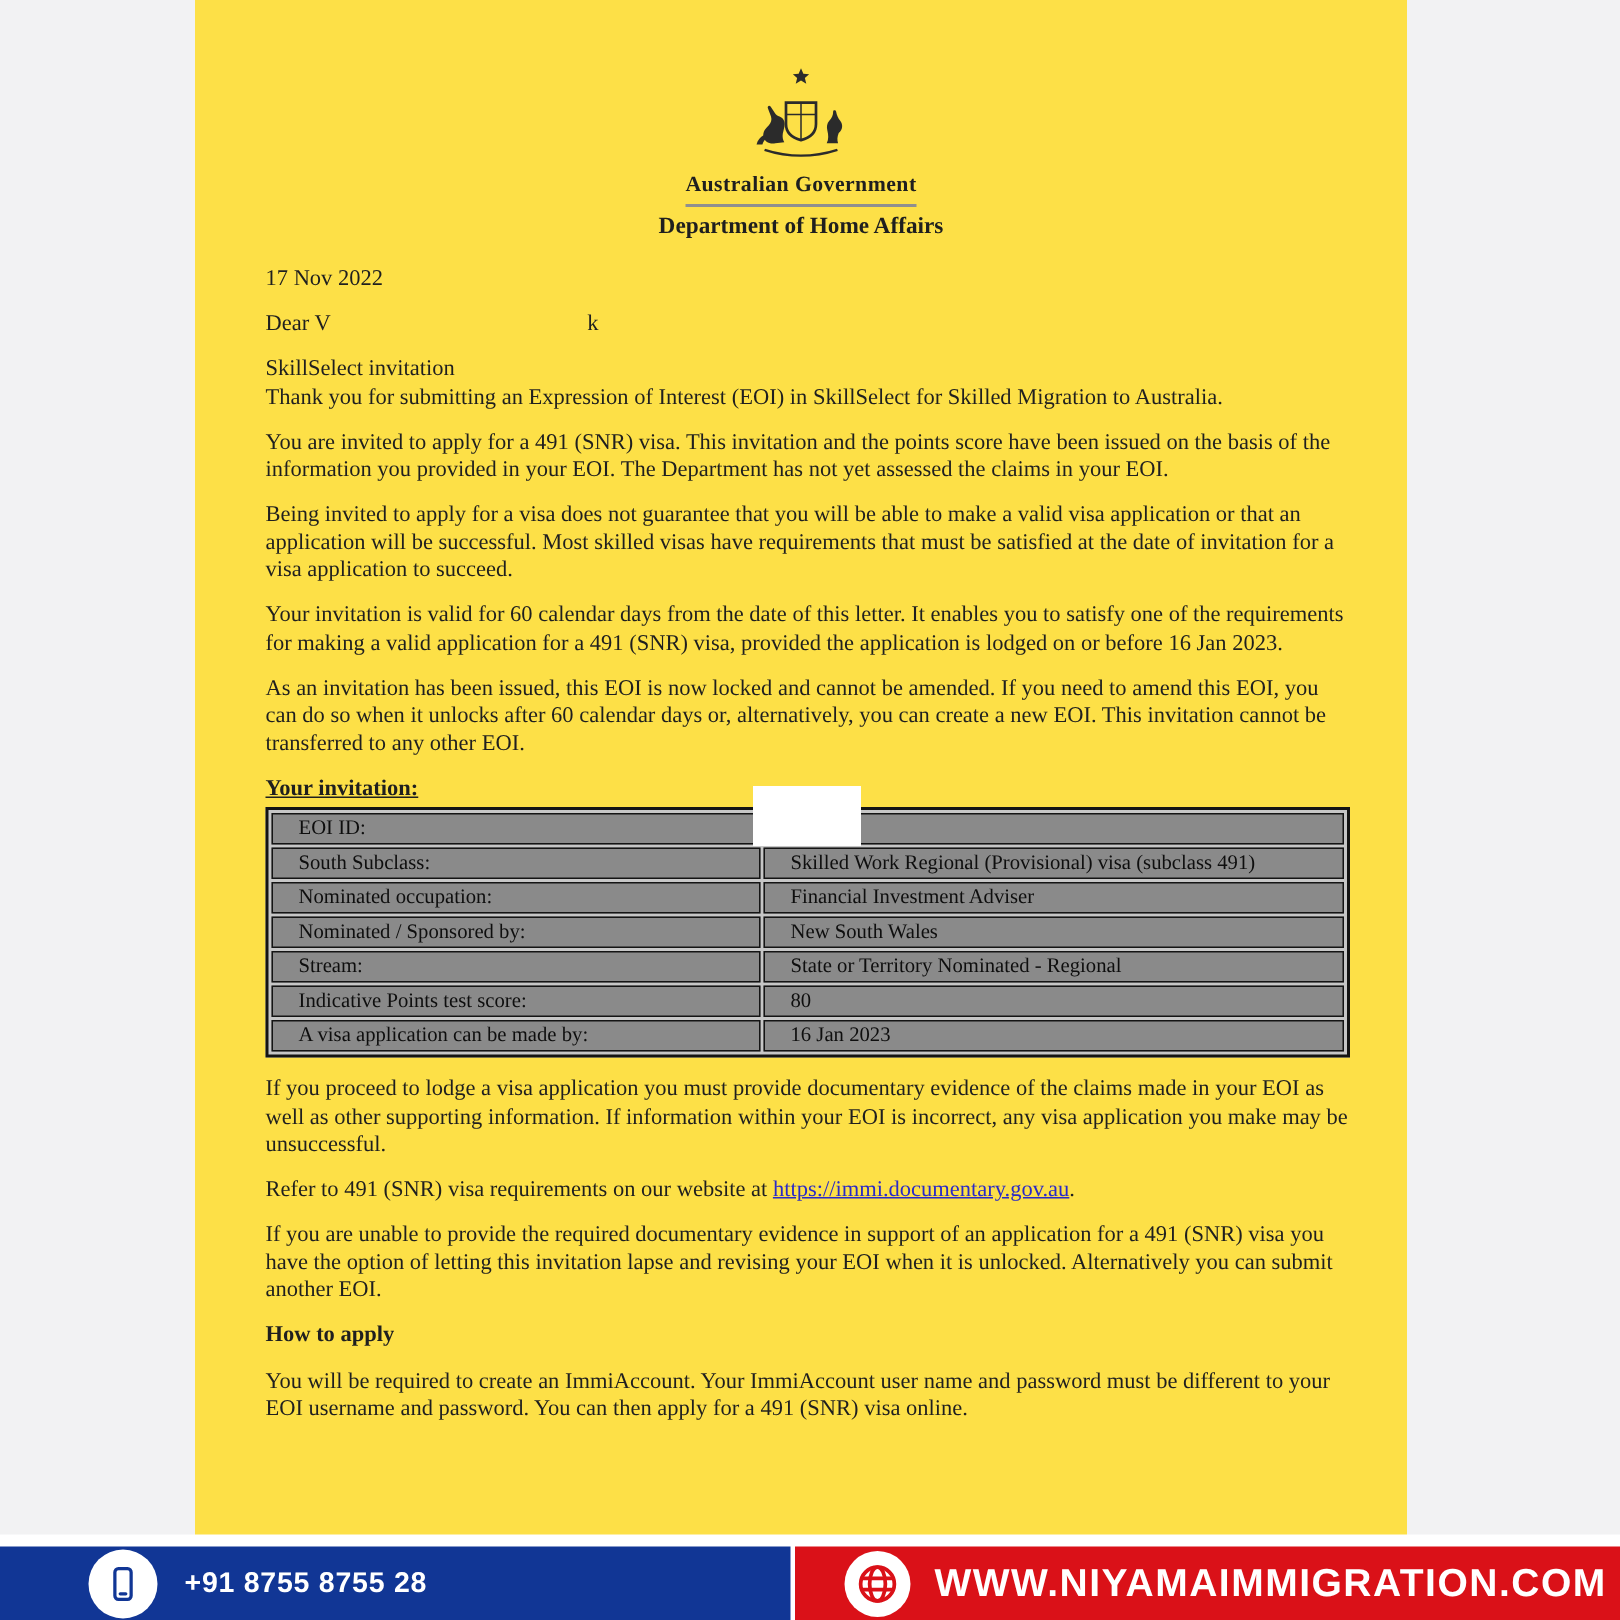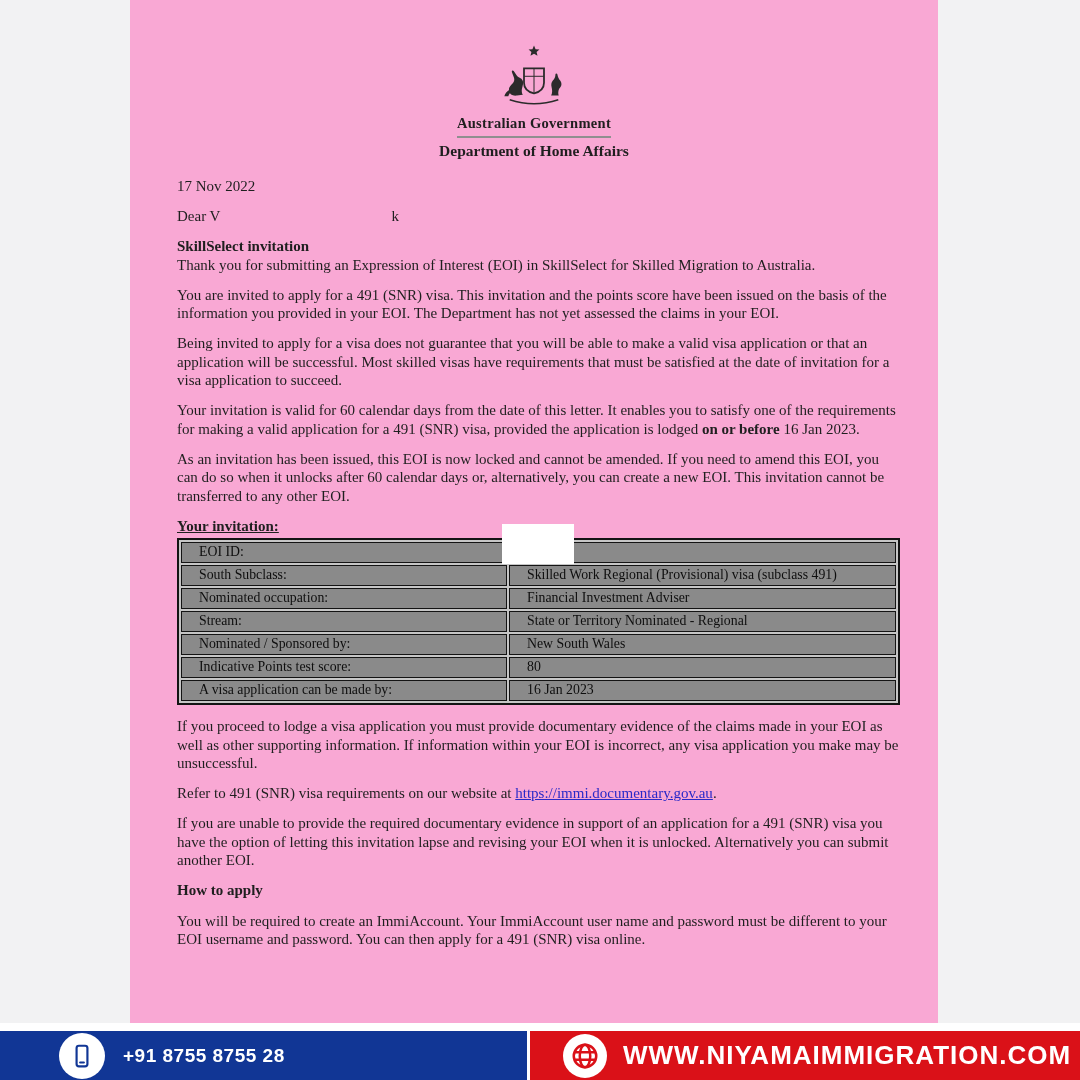--- a/index.html
+++ b/index.html
@@ -1,34 +1,34 @@
 <!DOCTYPE html>
 <html style="--margin-grey: #F2F2F3; --footer-blue: #113695; --footer-red: #DA1118; --table-grey: #8A8A8A; --table-border: #141414; --ink: #1F1F1F; --link-blue: #2929C8;"><head>
 <meta charset="utf-8">
 <style>
   html,body{margin:0;padding:0;background:#e8e8ea;}
   .canvas{position:relative;width:1080px;height:1080px;background:#fff;overflow:hidden;
           font-family:"Liberation Serif",serif;color:var(--ink,#1f1f1f);}
   .margin-col{position:absolute;top:0;height:1023px;background:var(--margin-grey,#F2F2F3);}
   .margin-col.left{left:0;width:130px;}
   .margin-col.right{right:0;width:142px;}
-  .page{position:absolute;left:130px;top:0;width:808px;height:1023px;background:#f9a8d4;}
+  .page{position:absolute;left:130px;top:0;width:808px;height:1023px;background:#fde047;}
 
   
   .letterhead{text-align:center;padding-top:44px;}
   .coa{width:100px;height:66px;display:block;margin:0 auto;}
   .gov{font-weight:bold;font-size:14.5px;margin-top:5px;letter-spacing:.3px;}
   .lh-rule{width:154px;height:2px;background:#8f8f8f;margin:4px auto 4px;}
   .dept{font-weight:bold;font-size:15.5px;}
 
   
   .letter-body{padding:17px 38px 0 47px;font-size:15px;line-height:18.5px;}
   .letter-body p{margin:0 0 11.5px;}
   .salutation .suffix{margin-left:171px;}
-  strong{font-weight:bold;}
+  strong{font-weight:normal;}
   .tbl-heading{font-weight:bold;text-decoration:underline;margin:0 0 3px !important;}
   .tbl-wrap{position:relative;margin:0 0 12px;}
   table.inv{width:723px;border-collapse:separate;border-spacing:2px;
             background:#c6c6c6;border:2px solid var(--table-border,#141414);}
   .inv td{background:var(--table-grey,#8A8A8A);border:1px solid var(--table-border,#141414);
           height:19px;padding:0 17px;font-size:13.8px;color:#0e0e0e;white-space:nowrap;}
   .inv td.lbl{width:290px;}
   .redaction{position:absolute;left:325px;top:-14px;width:72px;height:40px;background:#fff;z-index:2;}
   .link{color:var(--link-blue,#2929C8);text-decoration:underline;cursor:pointer;}
   .h2{font-weight:bold;margin:6px 0 12px !important;}
@@ -104,26 +104,26 @@
             </tr>
             <tr>
               <td class="lbl">South Subclass:</td>
               <td class="val">Skilled Work Regional (Provisional) visa (subclass 491)</td>
             </tr>
             <tr>
               <td class="lbl">Nominated occupation:</td>
               <td class="val">Financial Investment Adviser</td>
             </tr>
             <tr>
+              <td class="lbl">Nominated / Sponsored by:</td>
+              <td class="val">New South Wales</td>
+            </tr>
+            <tr>
               <td class="lbl">Stream:</td>
               <td class="val">State or Territory Nominated - Regional</td>
-            </tr>
-            <tr>
-              <td class="lbl">Nominated / Sponsored by:</td>
-              <td class="val">New South Wales</td>
             </tr>
             <tr>
               <td class="lbl">Indicative Points test score:</td>
               <td class="val">80</td>
             </tr>
             <tr>
               <td class="lbl">A visa application can be made by:</td>
               <td class="val">16 Jan 2023</td>
             </tr>
           </tbody>

